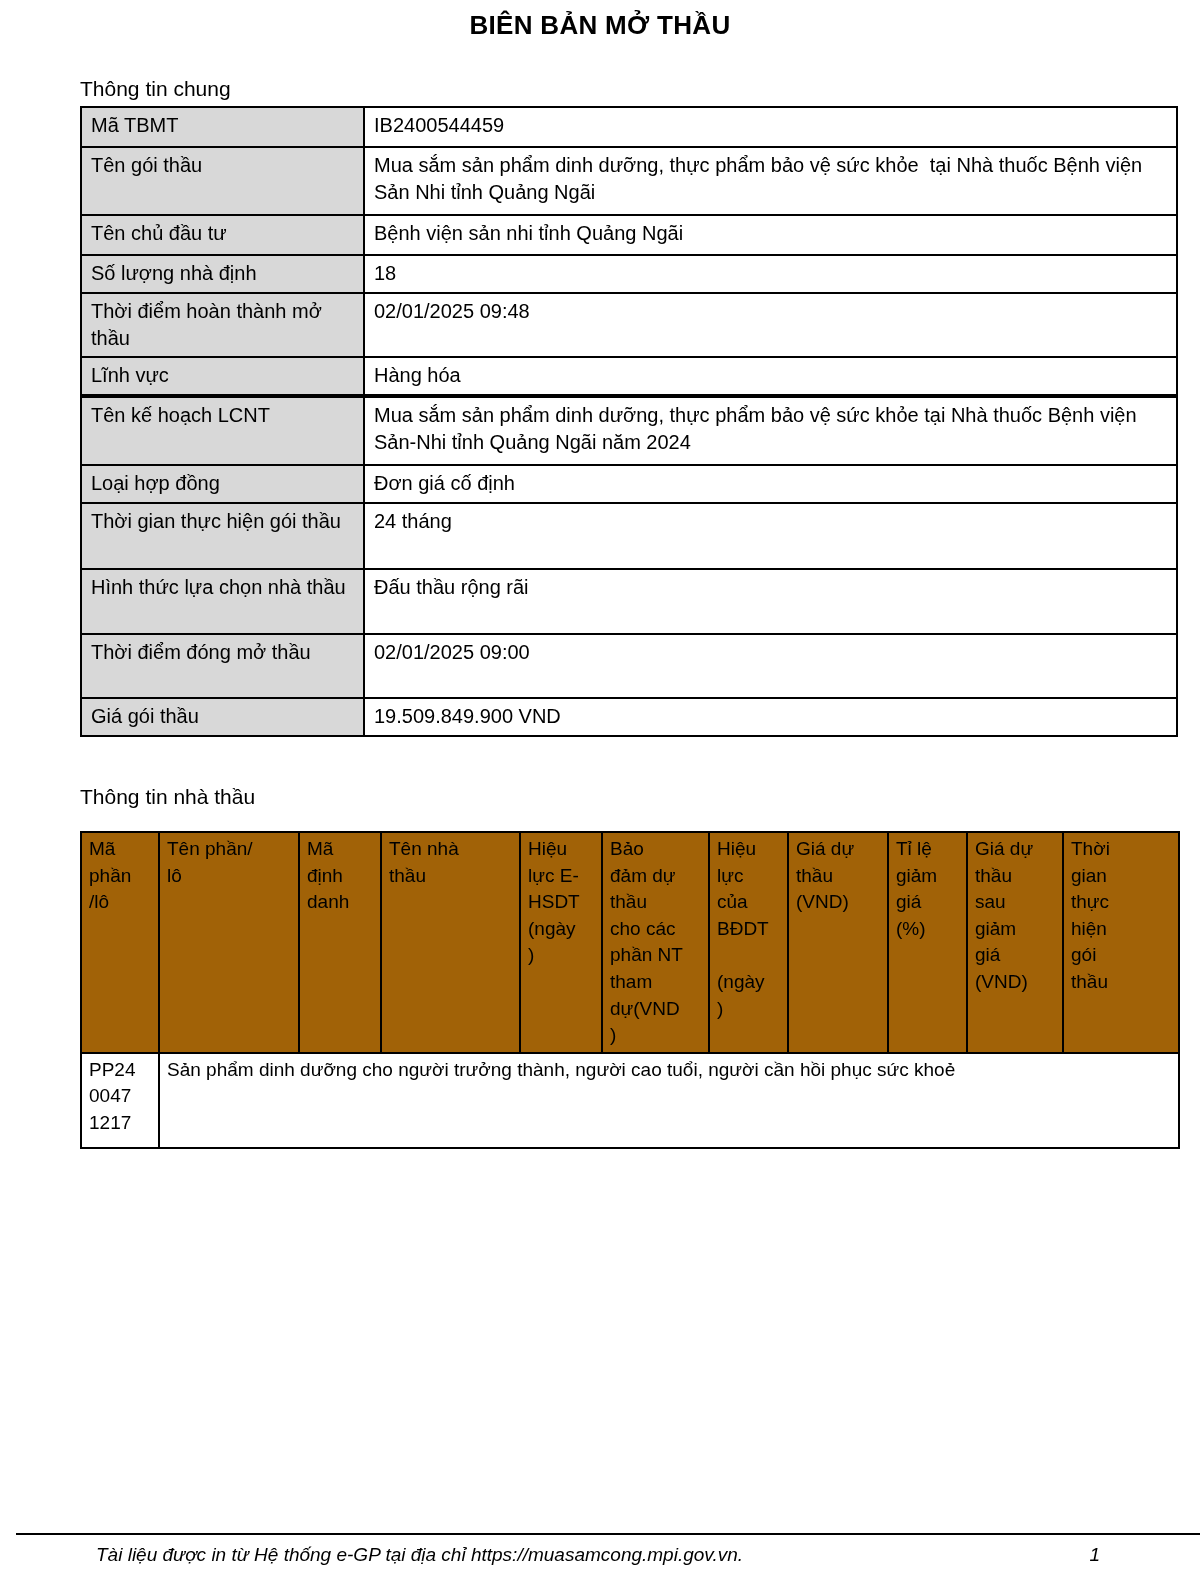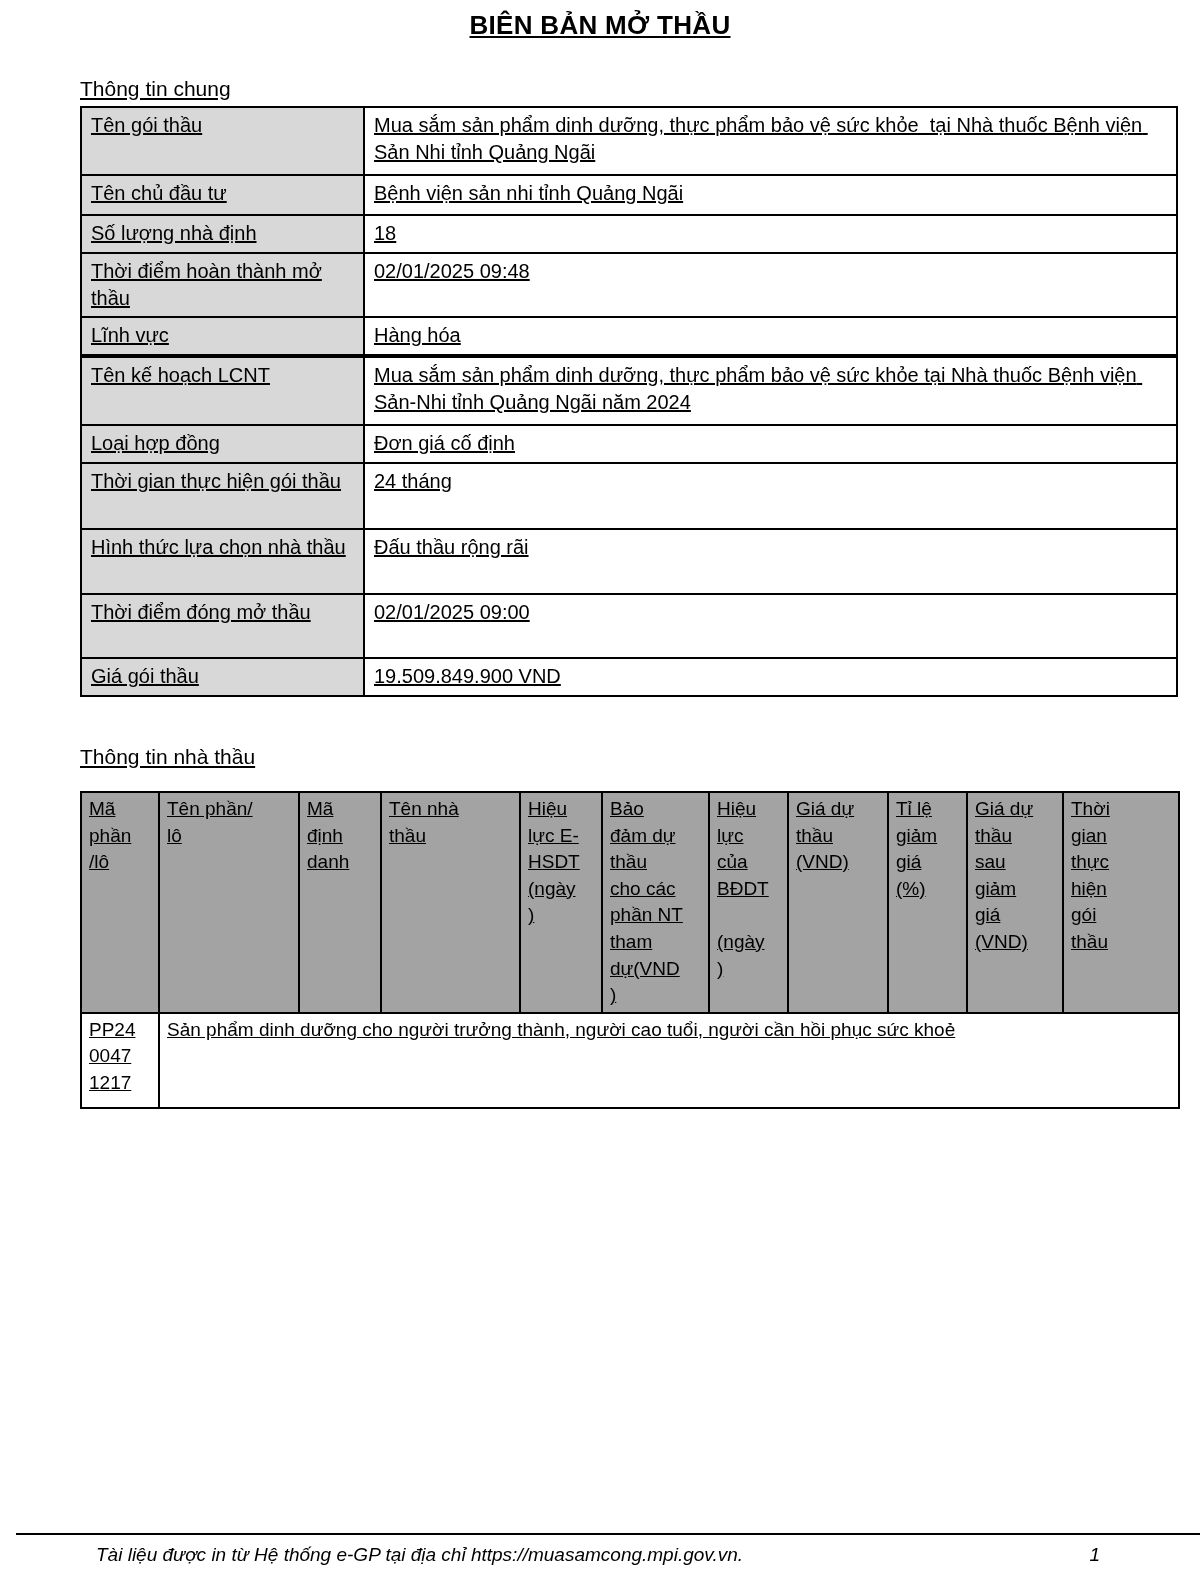--- a/index.html
+++ b/index.html
@@ -11,23 +11,22 @@
     font-family: "Liberation Sans", "DejaVu Sans", sans-serif;
     position: relative;
     overflow: hidden;
   }
   h1.doc-title {
     margin: 10px 0 0 0;
     font-size: 26px;
     font-weight: bold;
     text-align: center;
     letter-spacing: 0.3px;
-    text-decoration: underline;
-  }
-  .content { margin: 0 22px 0 80px; width: 1098px; text-decoration: underline; }
+  }
+  .content { margin: 0 22px 0 80px; width: 1098px; }
   .sec-heading {
     font-size: 21px;
     font-weight: normal;
     margin: 0 0 5px 0;
   }
   .mt-general { margin-top: 36px; }
   .mt-package { margin-top: 20px; }
   .mt-contractors { margin-top: 48px; margin-bottom: 22px; }
 
   table { border-collapse: collapse; width: 1098px; table-layout: fixed; }
@@ -46,21 +45,21 @@
   .kv .val { white-space: pre-wrap; }
   .kv col.c-label { width: 283px; }
 
   
   .grid th, .grid td {
     white-space: pre-line;
     font-size: 19px;
     line-height: 1.4;
     padding: 3px 7px;
   }
-  .grid th { background: #a3a3a3; }
+  .grid th { background: #a16207; }
 
   .r40 { height: 40px; } .r68 { height: 68px; } .r38 { height: 38px; }
   .r64 { height: 64px; } .r66 { height: 66px; } .r65 { height: 65px; }
   .r213 { height: 213px; } .r95 { height: 95px; } .r168 { height: 168px; }
 
   .footer {
     position: absolute;
     left: 16px; right: 0;
     top: 1533px;
     border-top: 2px solid #000000;
@@ -83,20 +82,24 @@
 
   <div class="content">
 
     <div class="sec-heading mt-general">Thông tin chung</div>
     <table class="kv">
       <colgroup>
           <col class="c-label">
           <col>
         </colgroup>
       <tbody>
+        <tr class="r40">
+          <td class="lbl">Mã TBMT</td>
+          <td class="val">IB2400544459</td>
+        </tr>
         <tr class="r68">
           <td class="lbl">Tên gói thầu</td>
           <td class="val">Mua sắm sản phẩm dinh dưỡng, thực phẩm bảo vệ sức khỏe  tại Nhà thuốc Bệnh viện Sản Nhi tỉnh Quảng Ngãi</td>
         </tr>
         <tr class="r40">
           <td class="lbl">Tên chủ đầu tư</td>
           <td class="val">Bệnh viện sản nhi tỉnh Quảng Ngãi</td>
         </tr>
         <tr class="r38">
           <td class="lbl">Số lượng nhà định</td>

